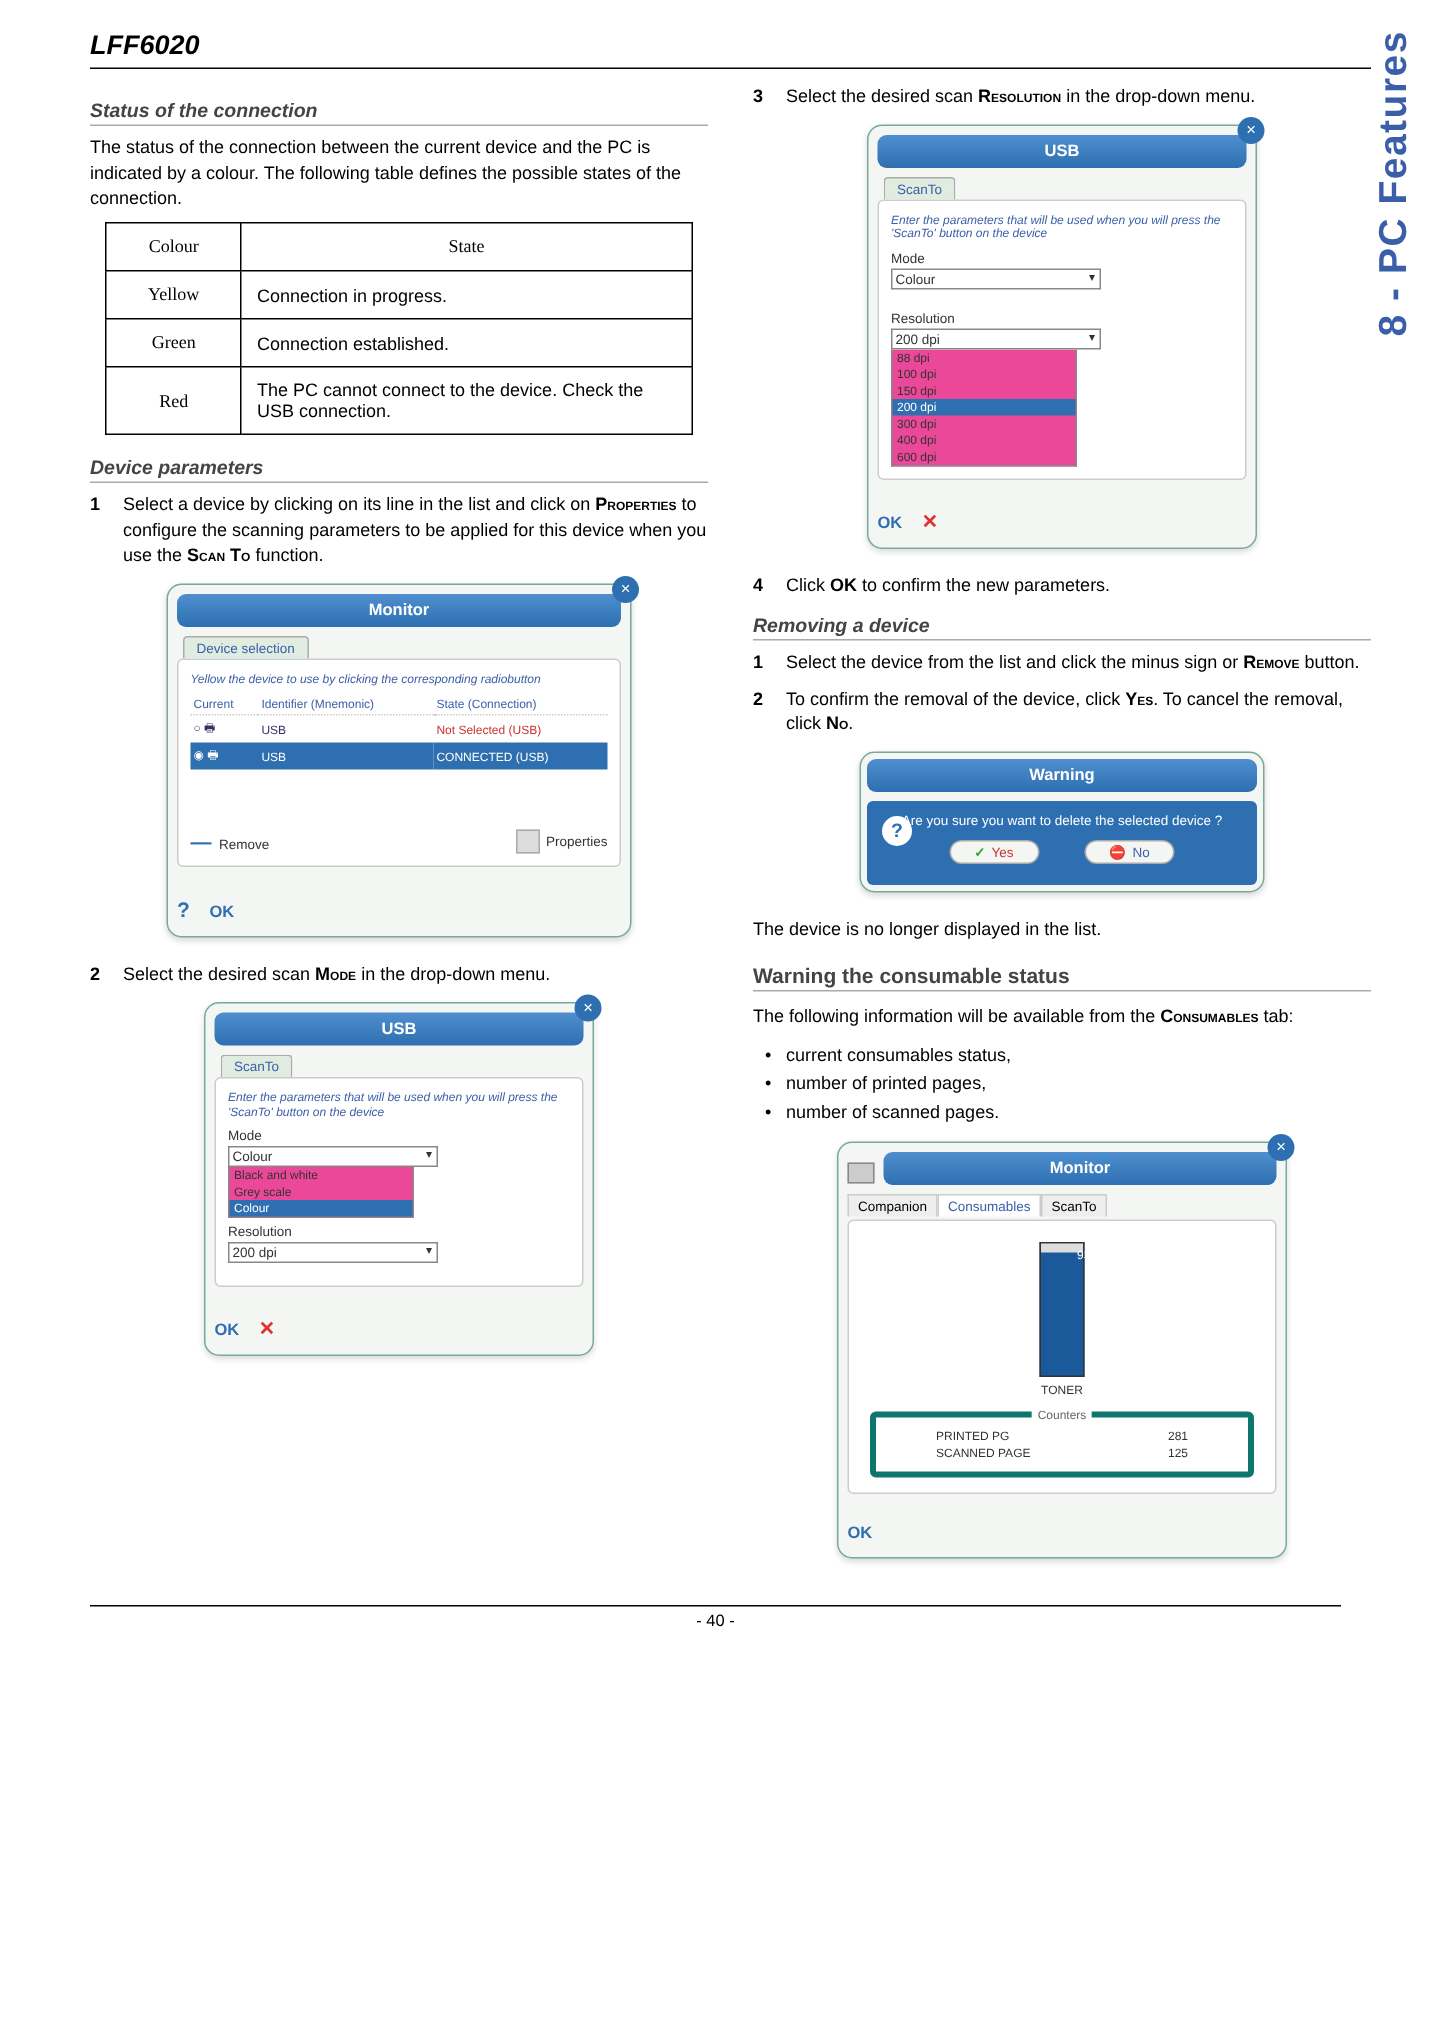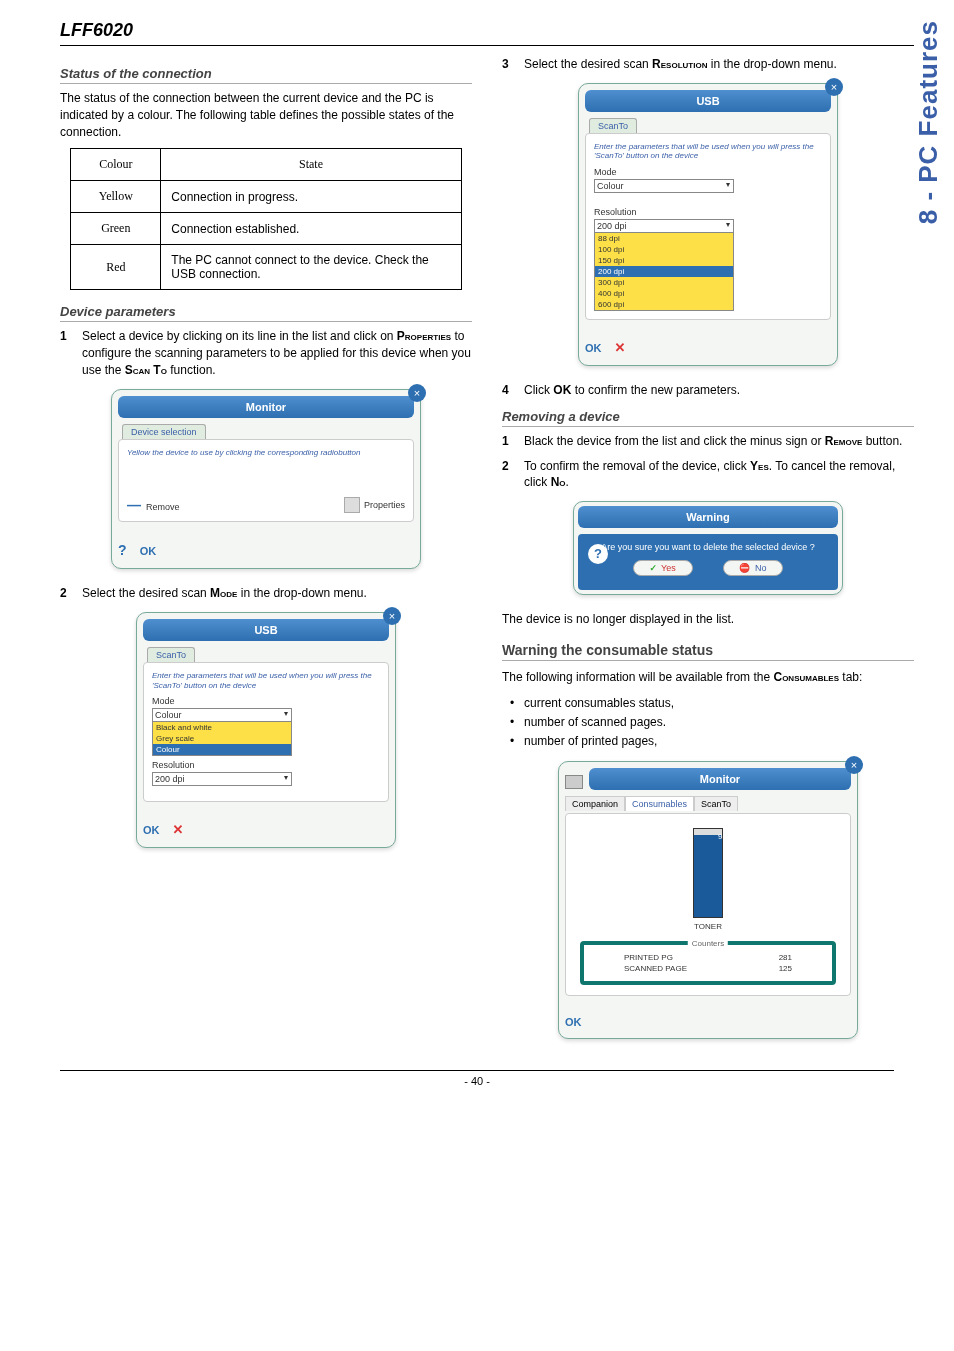--- a/index.html
+++ b/index.html
@@ -28,21 +28,21 @@
   .screenshot { margin: 10px auto 16px auto; display: block; }
   .ss-outer { border: 1px solid #7a9; border-radius: 10px; padding: 6px 6px 10px 6px; background: #f4f6f4; box-shadow: 0 2px 4px rgba(0,0,0,0.15); position: relative; }
   .ss-close { position: absolute; right: -6px; top: -6px; width: 18px; height: 18px; border-radius: 50%; background: #2d6fb0; color: #fff; font-size: 11px; text-align: center; line-height: 18px; }
   .ss-titlebar { background: linear-gradient(#4f8fd0,#2d6fb0); border-radius: 6px; color: #fff; font-weight: bold; font-size: 11px; text-align: center; padding: 5px; margin-bottom: 6px; }
   .ss-tab { display: inline-block; background: #e0ece0; color: #3a5fa8; font-size: 9px; padding: 2px 8px; border: 1px solid #aaa; border-bottom: none; border-radius: 3px 3px 0 0; margin-left: 4px; }
   .ss-panel { background: #fff; border: 1px solid #ccc; border-radius: 4px; padding: 8px; font-size: 9px; color: #333; min-height: 60px; }
   .ss-hint { color: #3a5fa8; font-style: italic; font-size: 8px; margin-bottom: 6px; line-height: 1.2; }
   .ss-label { font-size: 9px; margin: 4px 0 2px 0; }
   .ss-select { width: 140px; border: 1px solid #888; background: #fff; font-size: 9px; padding: 1px 2px; position: relative; }
   .ss-select::after { content: "▾"; position: absolute; right: 3px; top: 0; font-size: 8px; }
-  .ss-droplist { border: 1px solid #888; border-top: none; width: 140px; background: #fde047; font-size: 8px; }
+  .ss-droplist { border: 1px solid #888; border-top: none; width: 124px; background: #ec4899; font-size: 8px; }
   .ss-droplist div { padding: 1px 3px; }
   .ss-droplist .sel { background: #2d6fb0; color: #fff; }
   .ss-buttons { text-align: left; margin-top: 20px; font-size: 11px; }
   .ss-ok { color: #2d6fb0; font-weight: bold; margin-right: 10px; }
   .ss-x { color: #d33; font-weight: bold; font-size: 13px; }
   .ss-q { color: #2d6fb0; font-weight: bold; font-size: 14px; margin-right: 10px; }
   .mon-table { width: 100%; font-size: 8px; border-collapse: collapse; }
   .mon-table th { color: #3a5fa8; font-weight: normal; text-align: left; padding: 2px; border-bottom: 1px dotted #ccc; }
   .mon-table td { padding: 2px; color: #336; }
   .mon-row-sel td { background: #2d6fb0; color: #fff; }
@@ -120,20 +120,39 @@
         </li>
       </ol>
 
       <div class="screenshot" style="width:310px;">
         <div class="ss-outer">
           <div class="ss-close">×</div>
           <div class="ss-titlebar">Monitor</div>
           <div class="ss-tab">Device selection</div>
           <div class="ss-panel">
             <div class="ss-hint">Yellow the device to use by clicking the corresponding radiobutton</div>
+            <table class="mon-table">
+              <tbody>
+                  <tr>
+                <th>Current</th>
+                <th>Identifier (Mnemonic)</th>
+                <th>State (Connection)</th>
+              </tr>
+              <tr>
+                <td>○ 🖶</td>
+                <td>USB</td>
+                <td style="color:#c33;">Not Selected (USB)</td>
+              </tr>
+              <tr class="mon-row-sel">
+                <td>◉ 🖶</td>
+                <td>USB</td>
+                <td>CONNECTED (USB)</td>
+              </tr>
+            </tbody>
+              </table>
             <div class="mon-btns">
               <span><span class="mon-minus">—</span>&nbsp;&nbsp;<span>Remove</span></span>
               <span class="mon-prop">
                   <span class="cube"></span>
                   <span>Properties</span>
                 </span>
             </div>
           </div>
           <div class="ss-buttons">
             <span class="ss-q">?</span>
@@ -223,21 +242,21 @@
             <span>Click </span><strong>OK</strong><span> to confirm the new parameters.</span>
           </span>
         </li>
       </ol>
 
       <div class="subhead">Removing a device</div>
       <ol class="steps">
         <li>
           <span class="num">1</span>
           <span class="body">
-            <span>Black the device from the list and click the minus sign or </span><span class="smallcaps">Remove</span><span> button.</span>
+            <span>Select the device from the list and click the minus sign or </span><span class="smallcaps">Remove</span><span> button.</span>
           </span>
         </li>
         <li>
           <span class="num">2</span>
           <span class="body">
             <span>To confirm the removal of the device, click </span><span class="smallcaps">Yes</span><span>. To cancel the removal, click </span><span class="smallcaps">No</span><span>.</span>
           </span>
         </li>
       </ol>
 
@@ -262,22 +281,22 @@
       </div>
 
       <p>The device is no longer displayed in the list.</p>
 
       <div class="h2">Warning the consumable status</div>
       <p>
         <span>The following information will be available from the </span><span class="smallcaps">Consumables</span><span> tab:</span>
       </p>
       <ul class="bullets">
         <li>current consumables status,</li>
+        <li>number of printed pages,</li>
         <li>number of scanned pages.</li>
-        <li>number of printed pages,</li>
       </ul>
 
       <div class="screenshot" style="width:300px;">
         <div class="ss-outer">
           <div class="ss-close">×</div>
           <div style="display:flex;align-items:center;gap:6px;">
             <span style="width:18px;height:14px;background:#ccc;border:1px solid #888;display:inline-block;"></span>
             <div class="ss-titlebar" style="flex:1;">Monitor</div>
           </div>
           <div class="tabs-row">

